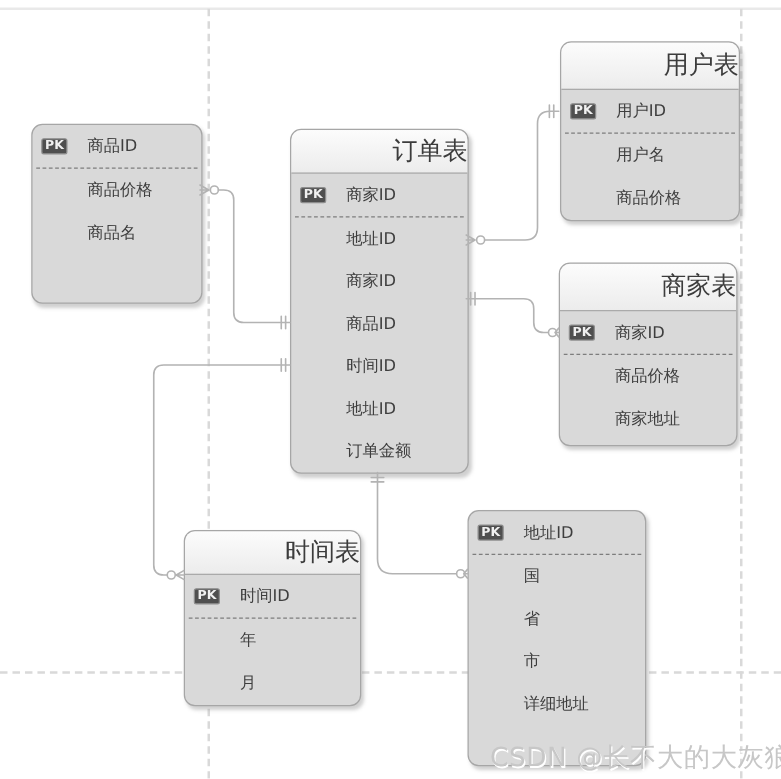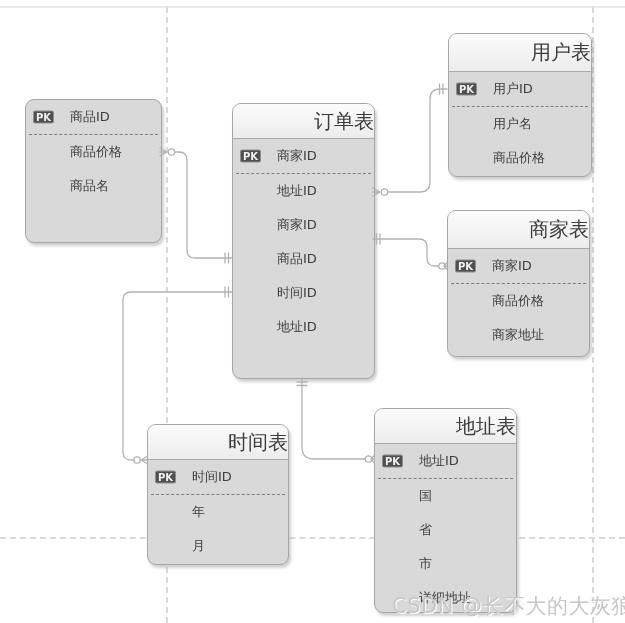--- a/index.html
+++ b/index.html
@@ -72,20 +72,23 @@
       </div>
     <div class="trow">
         <span class="flabel">商品ID</span>
       </div>
     <div class="trow">
         <span class="flabel">时间ID</span>
       </div>
     <div class="trow">
         <span class="flabel">地址ID</span>
       </div>
+    <div class="trow">
+        <span class="flabel">订单金额</span>
+      </div>
   </div>
 
   <div class="table" style="left:448px;top:33px;width:142px;height:142px">
     <div class="thead" style="height:37px;line-height:37px">用户表</div>
     <div class="trow">
       <span class="pkbadge">PK</span>
       <span class="flabel">用户ID</span>
     </div>
     <div class="sep"></div>
     <div class="trow">
@@ -120,21 +123,20 @@
     <div class="sep"></div>
     <div class="trow">
         <span class="flabel">年</span>
       </div>
     <div class="trow">
         <span class="flabel">月</span>
       </div>
   </div>
 
   <div class="table" style="left:374px;top:408px;width:141px;height:203px">
-    <div class="thead" style="height:34px;line-height:34px">地址表</div>
     <div class="trow">
       <span class="pkbadge">PK</span>
       <span class="flabel">地址ID</span>
     </div>
     <div class="sep"></div>
     <div class="trow">
         <span class="flabel">国</span>
       </div>
     <div class="trow">
         <span class="flabel">省</span>

